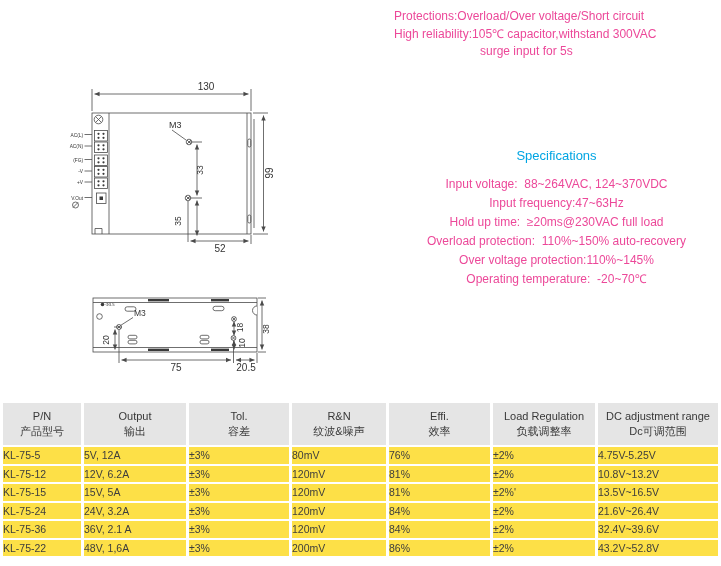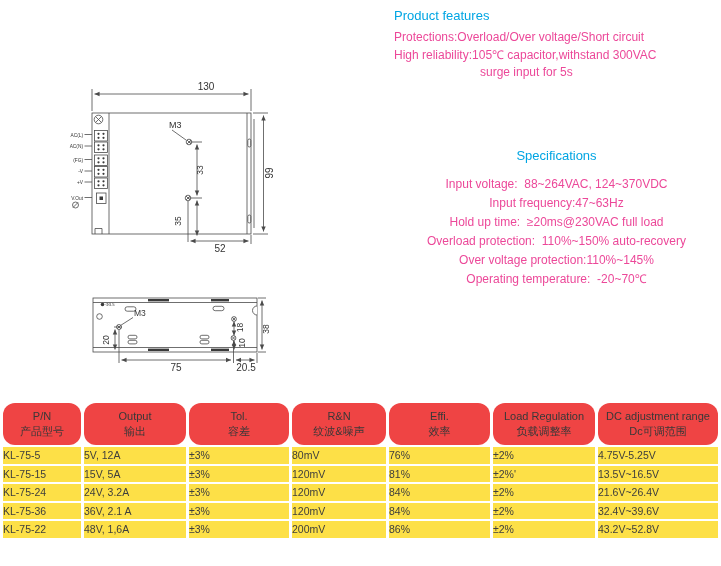--- a/index.html
+++ b/index.html
@@ -18,22 +18,22 @@
   .drawing{position:absolute;left:30px;top:75px;}
   svg text{fill:#333;stroke:none;font-family:"Liberation Sans",sans-serif;}
   svg .s{stroke:#4a4a4a;stroke-width:0.8;fill:none;}
   svg .sf{stroke:#4a4a4a;stroke-width:0.8;fill:#ffffff;}
   svg .fd{fill:#3a3a3a;stroke:none;}
   svg .thick{stroke:#3a3a3a;stroke-width:2.4;fill:none;}
   
   .spec-table-wrap{position:absolute;left:0;top:401px;width:721px;}
   table.spec{border-collapse:separate;border-spacing:3px 2px;table-layout:fixed;width:721px;}
   table.spec th{
-    background:#ef4444;color:#383838;font-weight:normal;
-    height:42px;text-align:center;vertical-align:middle;padding:0;border-radius:12px;
+    background:#e5e5e5;color:#383838;font-weight:normal;
+    height:42px;text-align:center;vertical-align:middle;padding:0;
   }
   table.spec th .en{font-size:11px;line-height:15px;}
   table.spec th .zh{font-size:11px;line-height:15px;}
   table.spec td{
     background:#fde047;color:#3d3d3d;font-size:10.5px;
     height:16.5px;text-align:left;vertical-align:middle;padding:0;
   }
 </style>
 </head>
 <body>
@@ -211,21 +211,20 @@
 
     <line class="s" x1="91.5" y1="285" x2="201" y2="285" marker-start="url(#arr)" marker-end="url(#arr)"></line>
     <text x="146" y="295.5" text-anchor="middle" font-size="10">75</text>
     <line class="s" x1="227" y1="278" x2="227" y2="288"></line>
     <line class="s" x1="206" y1="285" x2="224.5" y2="285" marker-start="url(#arr)" marker-end="url(#arr)"></line>
     <text x="216" y="295.5" text-anchor="middle" font-size="10">20.5</text>
   </g>
 </svg>
 
 <div class="features">
-  <h2 class="sec-title">Product features</h2>
   <div class="text-line">Protections:Overload/Over voltage/Short circuit</div>
   <div class="text-line">High reliability:105℃ capacitor,withstand 300VAC</div>
   <div class="text-line indent">surge input for 5s</div>
 </div>
 
 <div class="specs">
   <h2 class="sec-title" style="margin-bottom:12px;">Specifications</h2>
   <div class="text-line">Input voltage:  88~264VAC, 124~370VDC</div>
   <div class="text-line">Input frequency:47~63Hz</div>
   <div class="text-line">Hold up time:  ≥20ms@230VAC full load</div>
@@ -281,20 +280,29 @@
     <tr>
       <td>KL-75-5</td>
       <td>5V, 12A</td>
       <td>±3%</td>
       <td>80mV</td>
       <td>76%</td>
       <td>±2%</td>
       <td>4.75V-5.25V</td>
     </tr>
     <tr>
+      <td>KL-75-12</td>
+      <td>12V, 6.2A</td>
+      <td>±3%</td>
+      <td>120mV</td>
+      <td>81%</td>
+      <td>±2%</td>
+      <td>10.8V~13.2V</td>
+    </tr>
+    <tr>
       <td>KL-75-15</td>
       <td>15V, 5A</td>
       <td>±3%</td>
       <td>120mV</td>
       <td>81%</td>
       <td>±2%'</td>
       <td>13.5V~16.5V</td>
     </tr>
     <tr>
       <td>KL-75-24</td>

